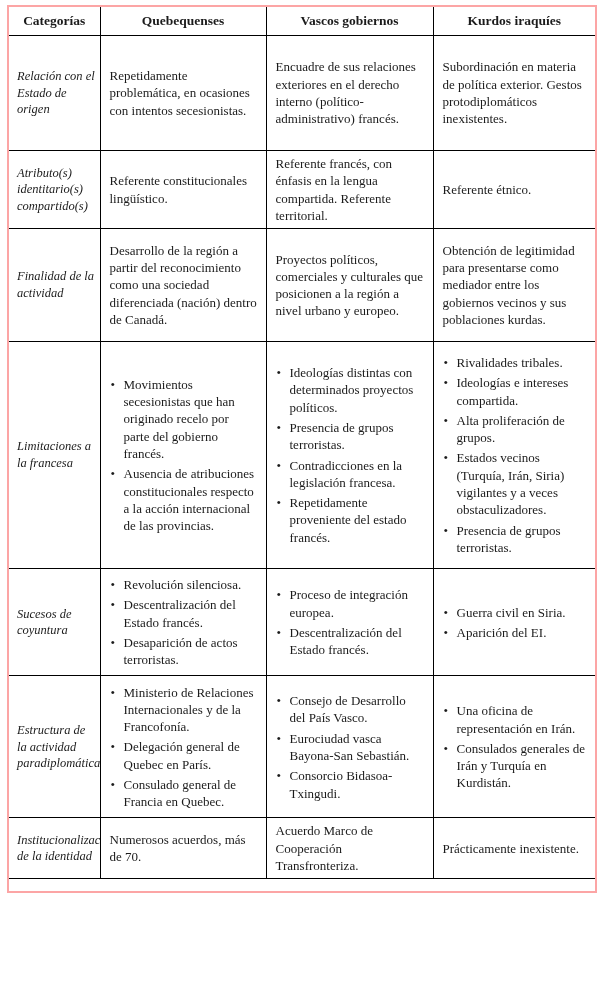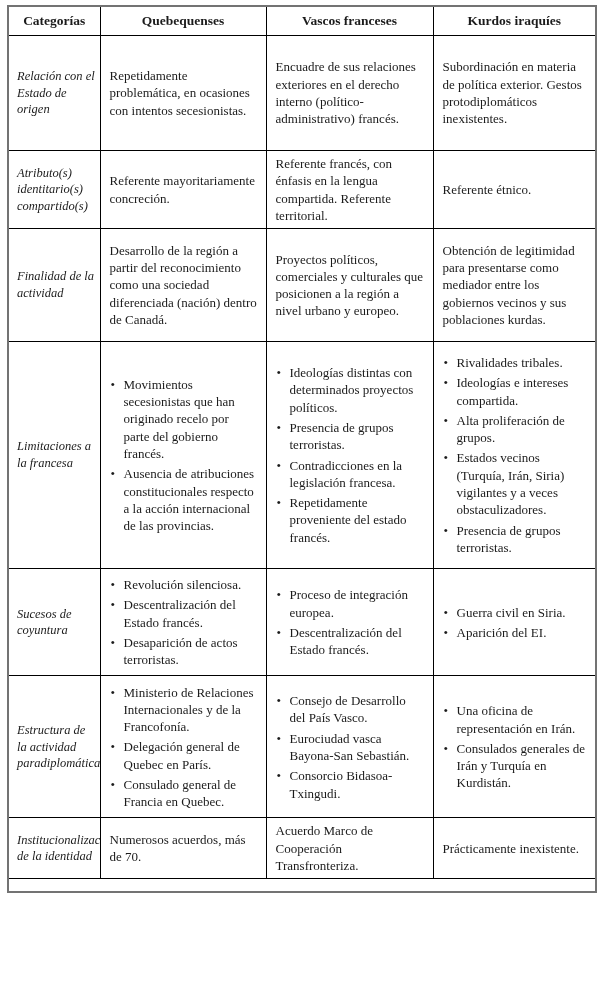--- a/index.html
+++ b/index.html
@@ -12,21 +12,21 @@
     width:602px;
     height:994px;
     box-sizing:border-box;
     padding:5px 7px;
     background:#ffffff;
   }
   table.comp-table{
     border-collapse:collapse;
     table-layout:fixed;
     width:588px;
-    border:2px solid #737373;
+    border:2px solid #fca5a5;
   }
   .comp-table th,
   .comp-table td{
     border:1px solid #000;
     vertical-align:middle;
     padding:4px 8px 4px 9px;
     font-size:13px;
     line-height:1.33;
     text-align:left;
     overflow:hidden;
@@ -81,34 +81,34 @@
     <colgroup>
       <col style="width:92px">
       <col style="width:166px">
       <col style="width:167px">
       <col style="width:163px">
     </colgroup>
     <thead>
       <tr class="header-row">
         <th>Categorías</th>
         <th>Quebequenses</th>
-        <th>Vascos franceses</th>
+        <th>Vascos gobiernos</th>
         <th>Kurdos iraquíes</th>
       </tr>
     </thead>
     <tbody>
       <tr class="r1">
         <td class="cat">Relación con el Estado de origen</td>
         <td>Repetidamente problemática, en ocasiones con intentos secesionistas.</td>
         <td>Encuadre de sus relaciones exteriores en el derecho interno (político-administrativo) francés.</td>
         <td>Subordinación en materia de política exterior. Gestos protodiplomáticos inexistentes.</td>
       </tr>
       <tr class="r3">
         <td class="cat">Atributo(s) identitario(s) compartido(s)</td>
-        <td>Referente mayoritariamente concreción.</td>
+        <td>Referente constitucionales lingüístico.</td>
         <td>Referente francés, con énfasis en la lengua compartida. Referente territorial.</td>
         <td>Referente étnico.</td>
       </tr>
       <tr class="r4">
         <td class="cat">Finalidad de la actividad</td>
         <td>Desarrollo de la región a partir del reconocimiento como una sociedad diferenciada (nación) dentro de Canadá.</td>
         <td>Proyectos políticos, comerciales y culturales que posicionen a la región a nivel urbano y europeo.</td>
         <td>Obtención de legitimidad para presentarse como mediador entre los gobiernos vecinos y sus poblaciones kurdas.</td>
       </tr>
       <tr class="r5">

